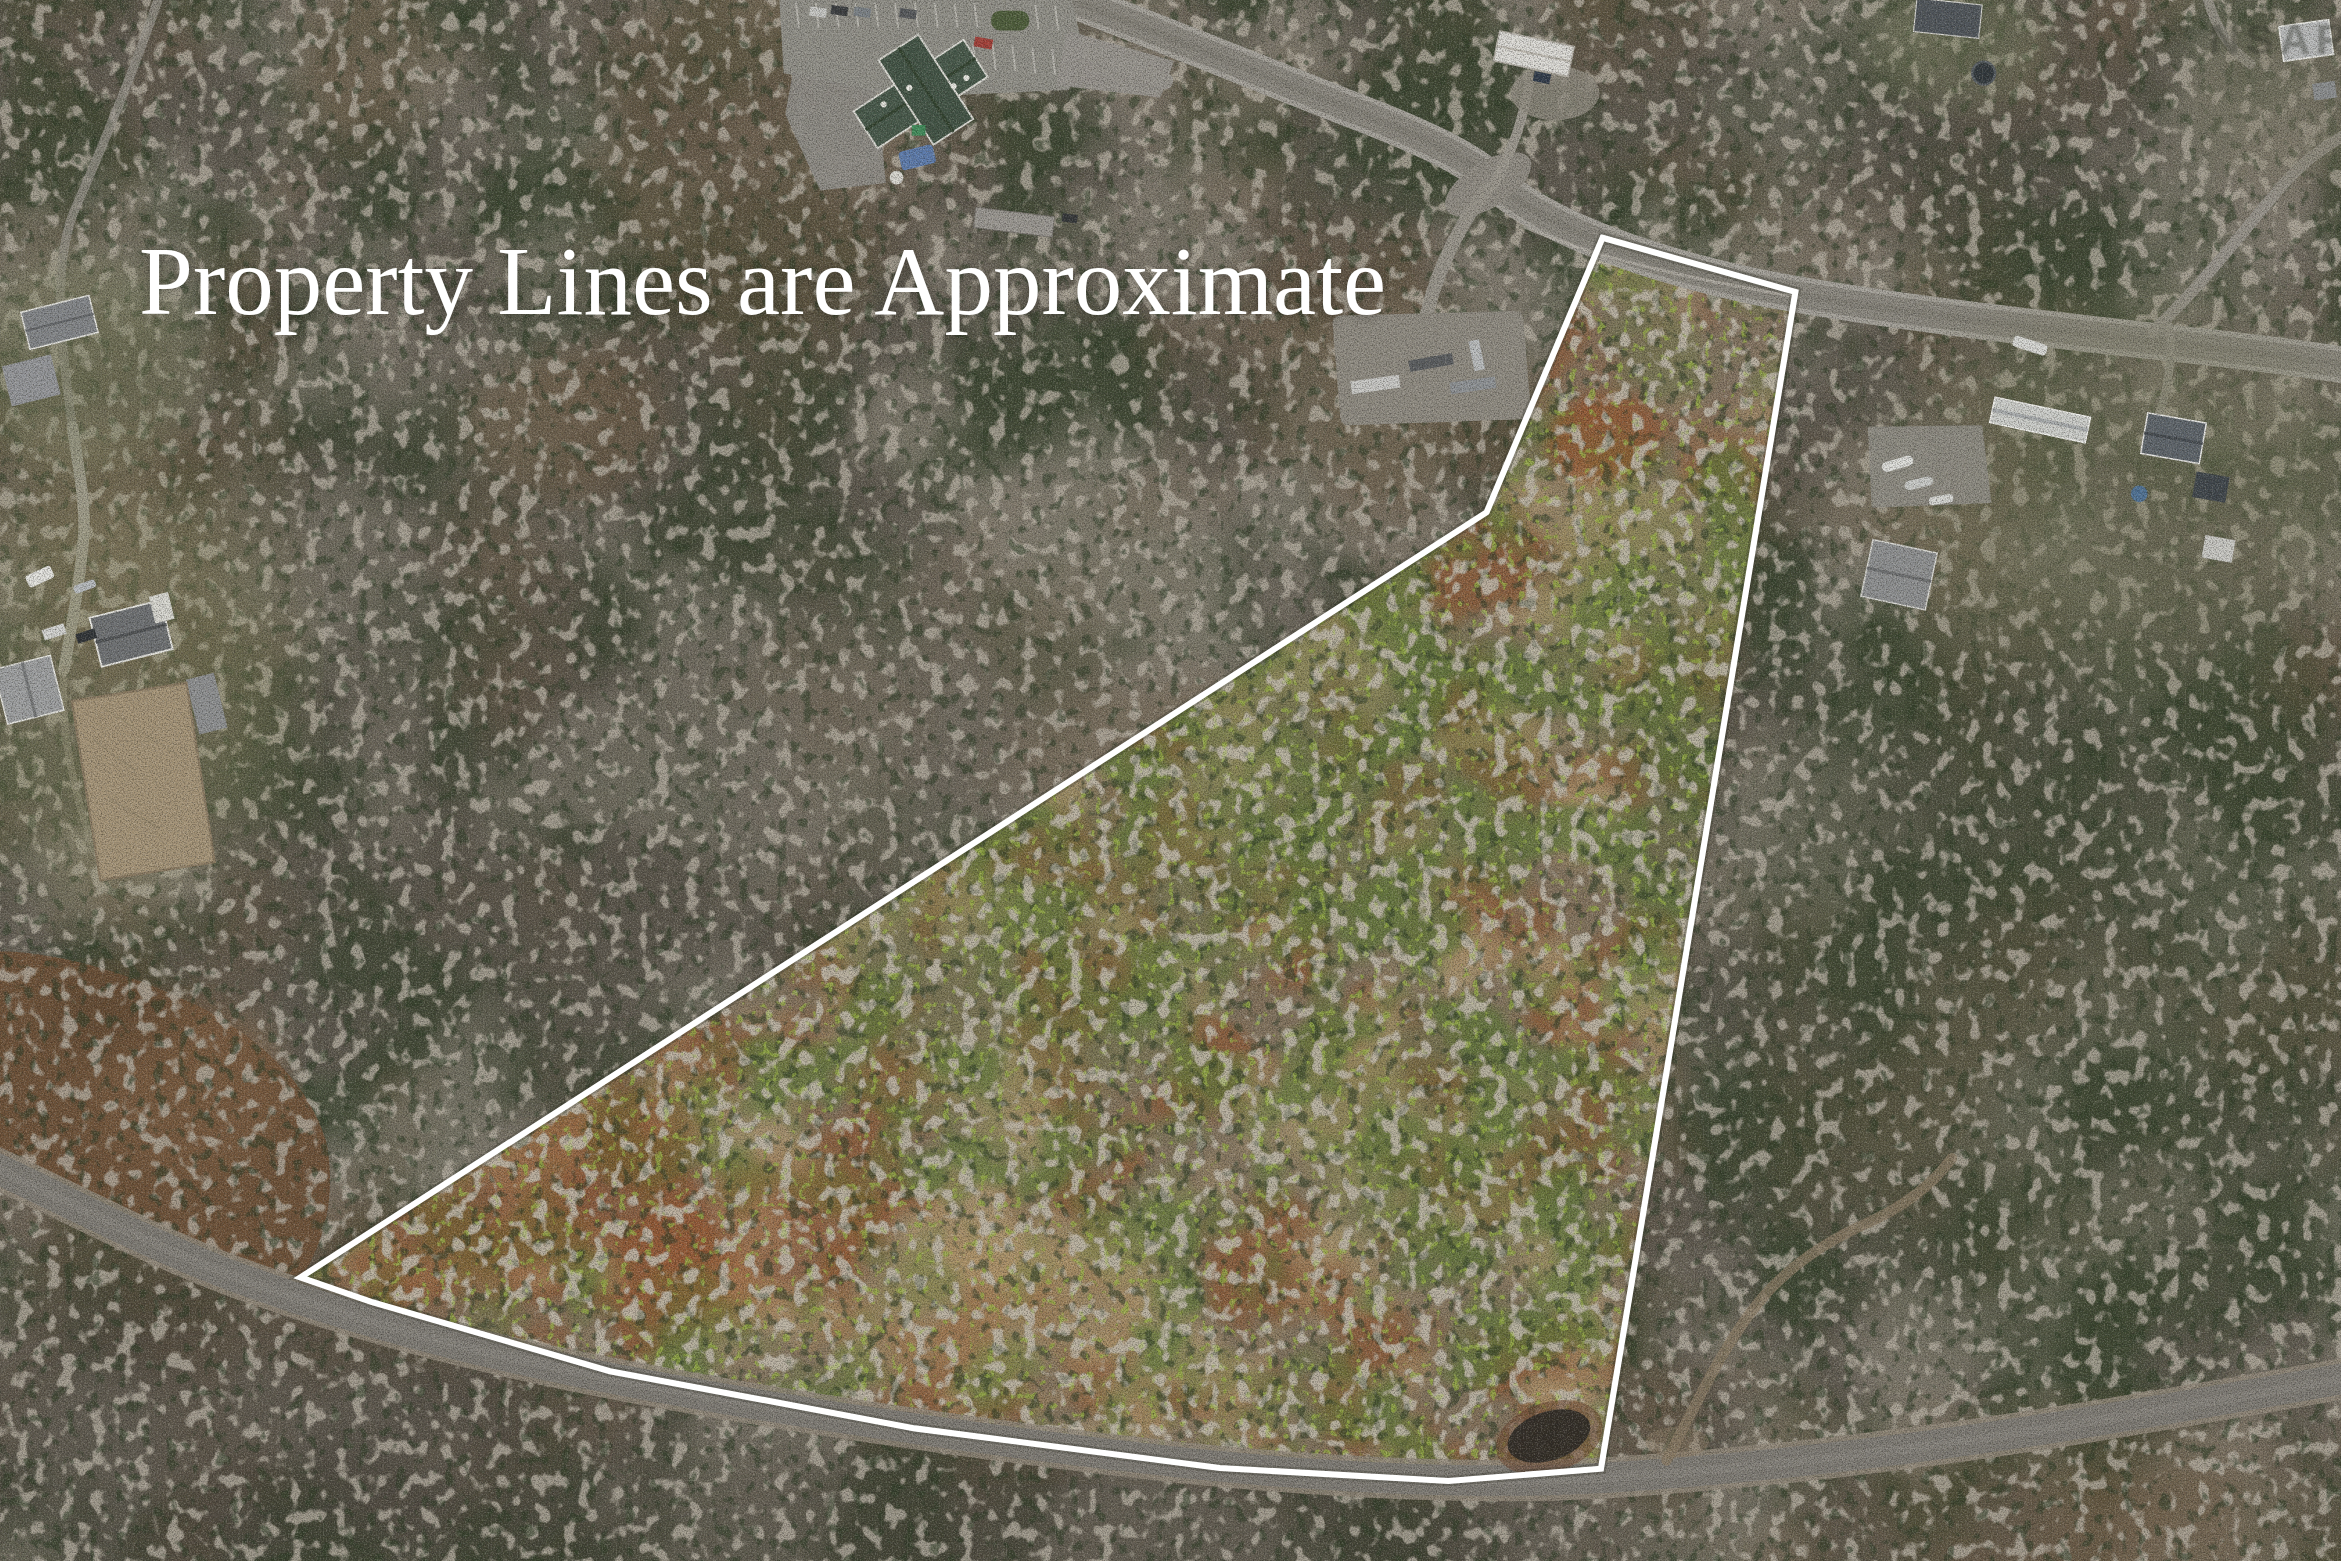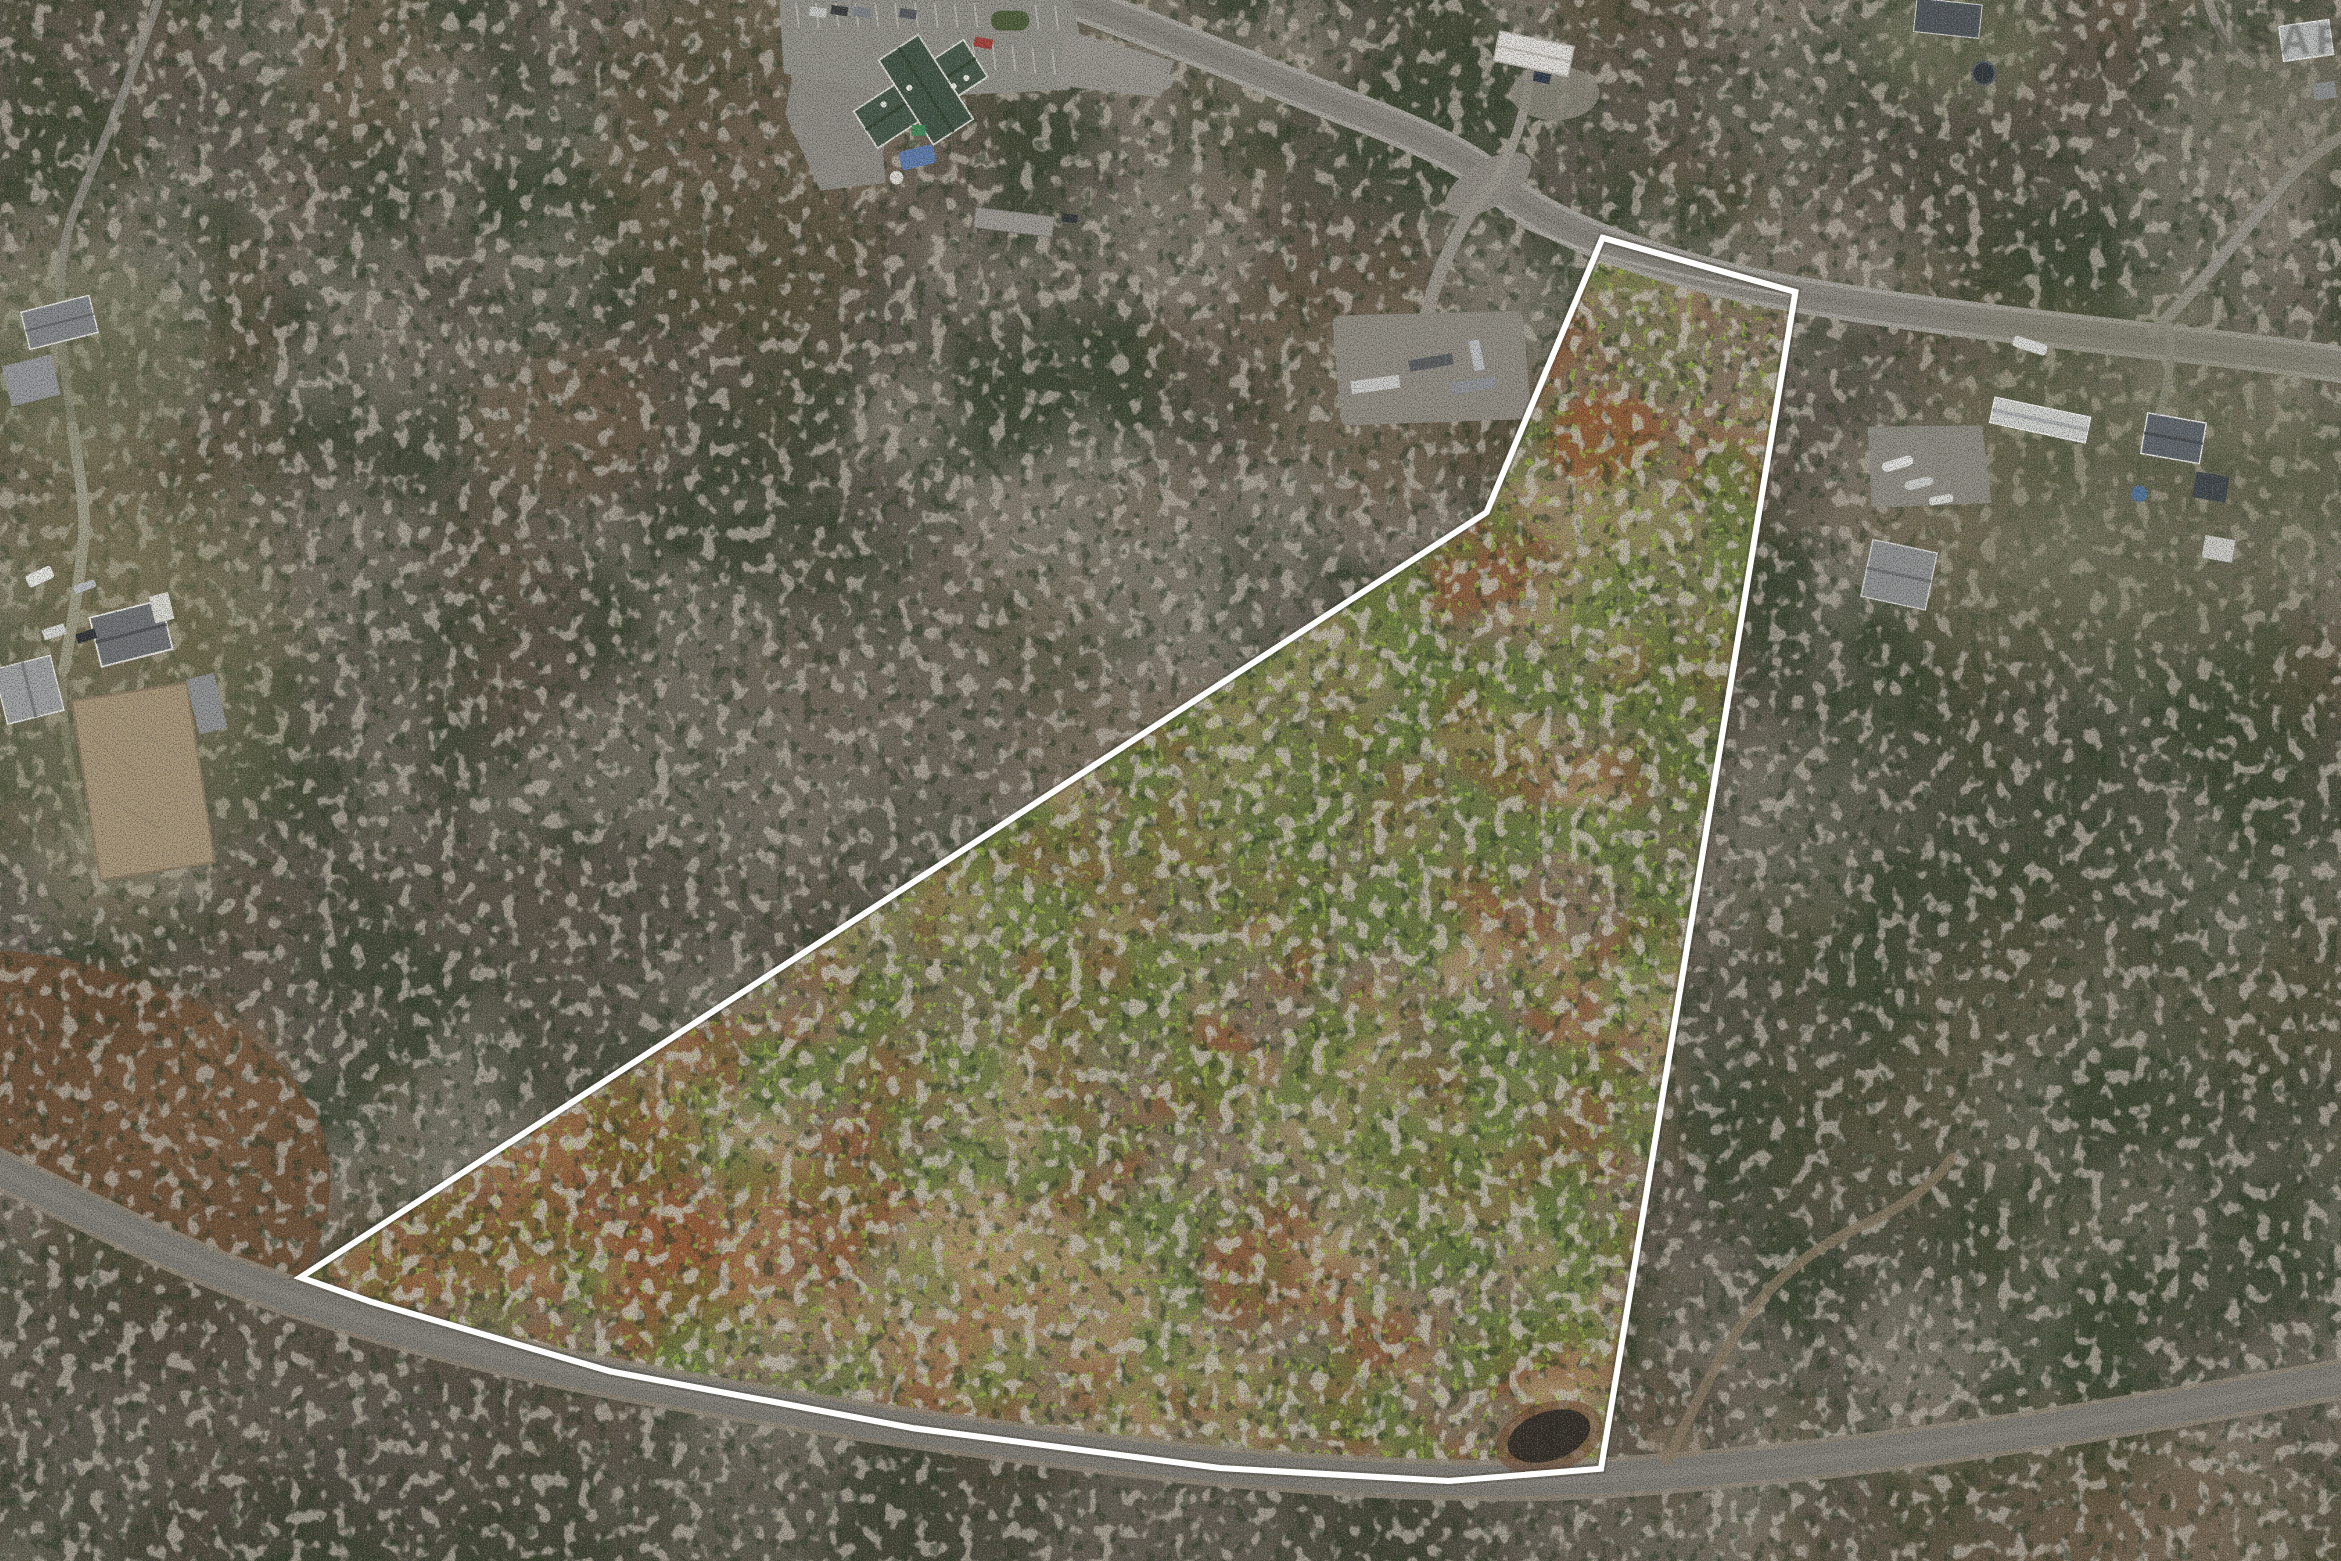--- a/index.html
+++ b/index.html
@@ -334,16 +334,17 @@
     <rect x="0" y="0" width="3072" height="2048" fill="#1f1d18" filter="url(#f-grain-d)" opacity="0.5"></rect>
     <rect x="0" y="0" width="3072" height="2048" fill="#f5f2e8" filter="url(#f-grain-l)" opacity="0.28"></rect>
   </g>
 
   <g>
     <polygon class="parcel-points" points="2102,312 2355,383 2100,1927 1900,1943 1600,1926 1200,1874 800,1799 487,1708 394,1676 1950,672" fill="none" stroke="rgba(45,45,35,0.28)" stroke-width="14" stroke-linejoin="miter"></polygon>
     <polygon class="parcel-points" id="boundary-line" points="2102,312 2355,383 2100,1927 1900,1943 1600,1926 1200,1874 800,1799 487,1708 394,1676 1950,672" fill="none" stroke="#ffffff" stroke-width="8" stroke-linejoin="miter"></polygon>
   </g>
 </svg>
 
+<div class="caption" style="color: rgb(255, 255, 255);">Property Lines are Approximate</div>
 <div class="watermark">NSAR</div>
 
 </div>
 
 
 </body></html>

